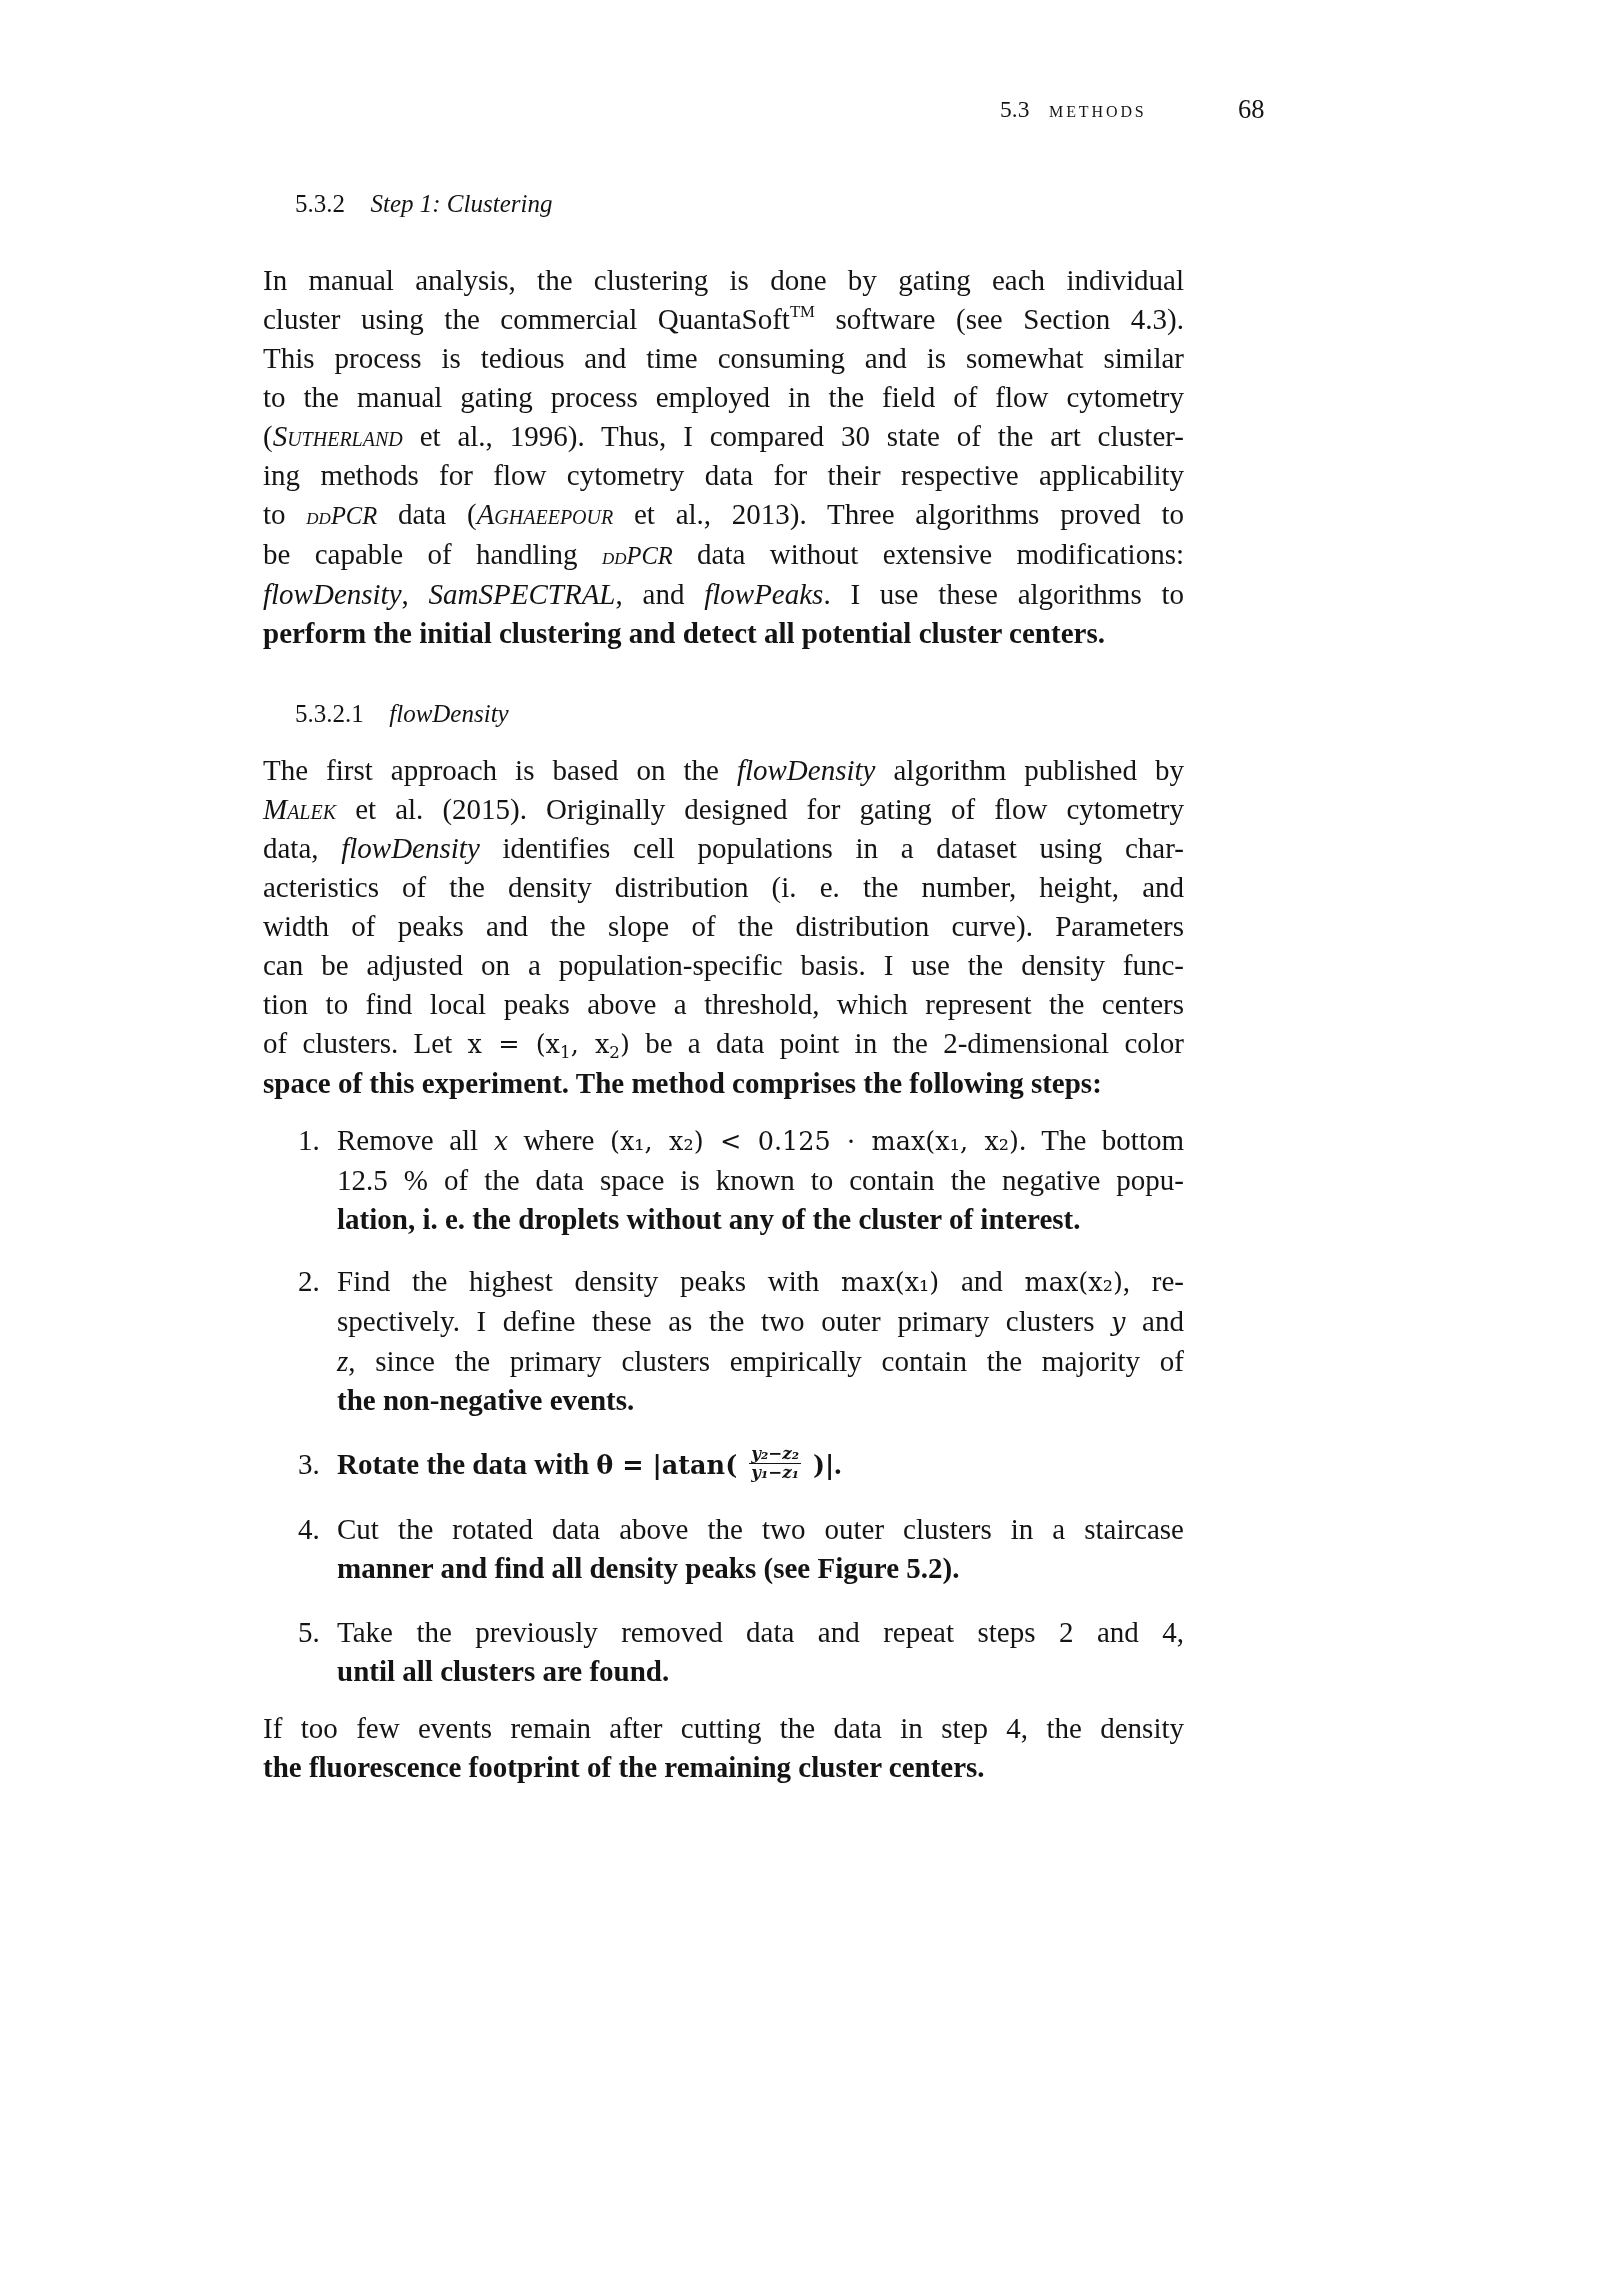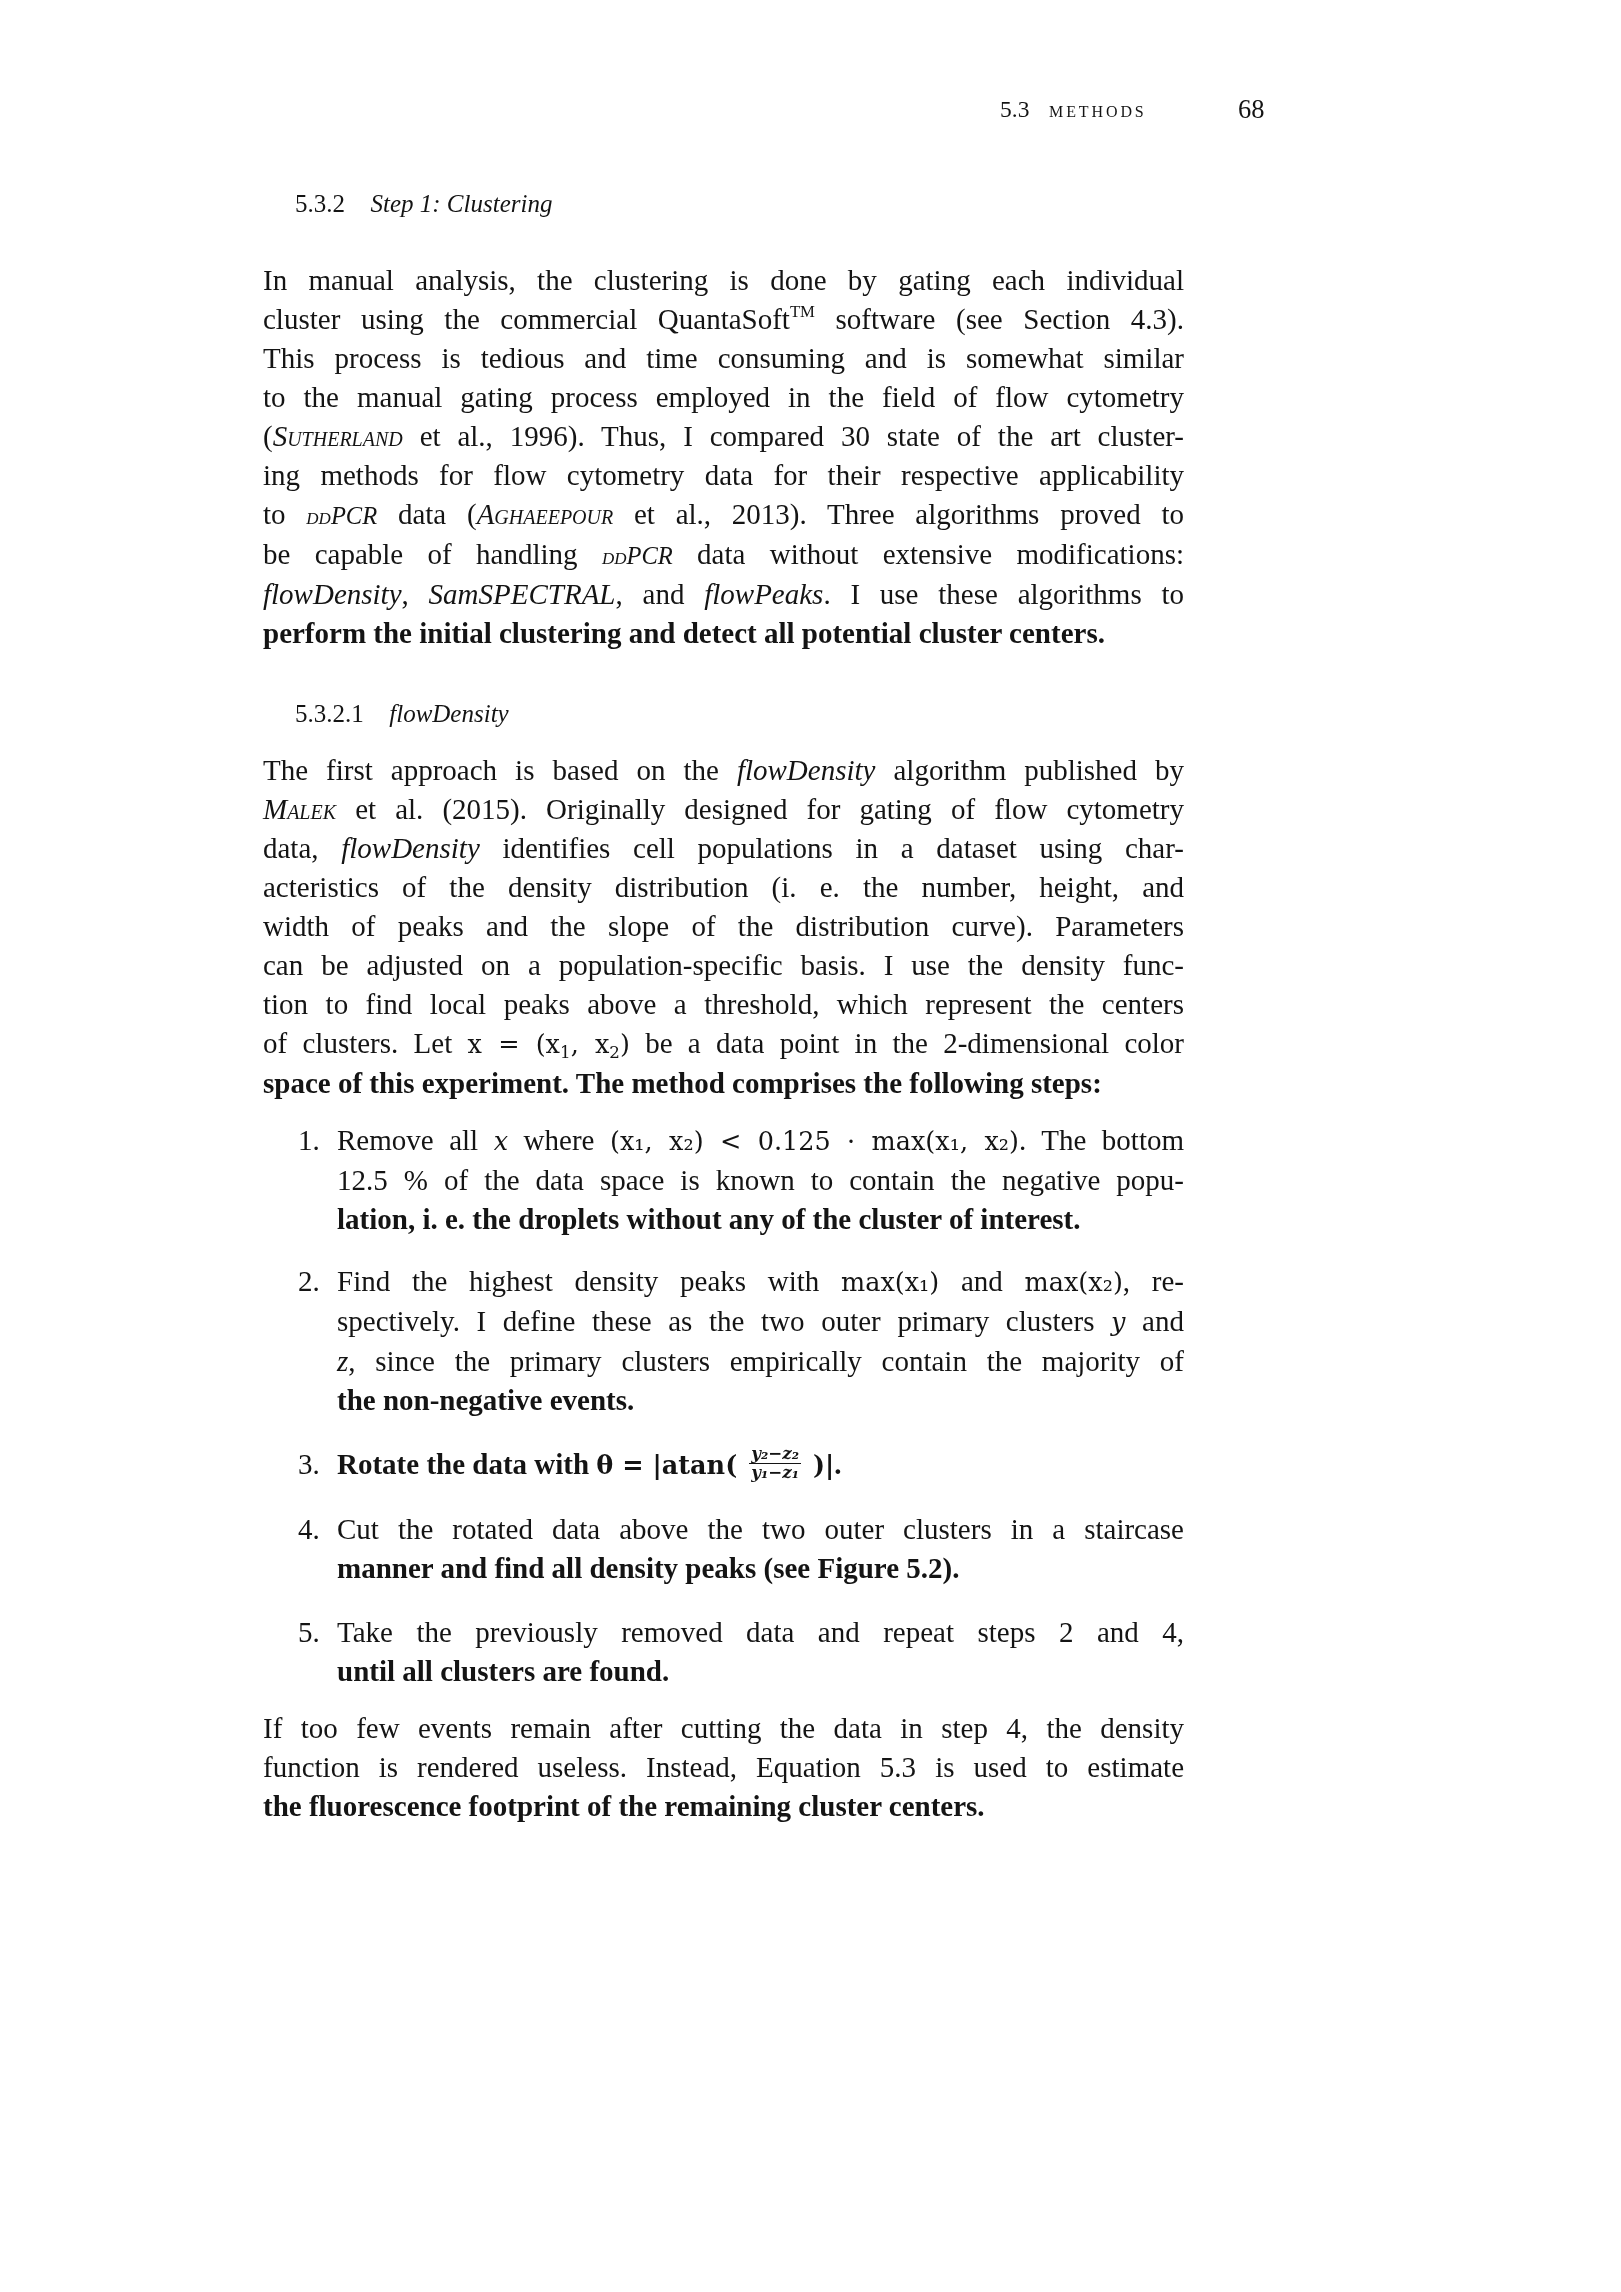--- a/index.html
+++ b/index.html
@@ -144,19 +144,18 @@
       <div class="body">
         <span class="line">Take the previously removed data and repeat steps 2 and 4,</span>
         <span class="line last">until all clusters are found.</span>
       </div>
     </div>
   </div>
 
   <div class="textblock" style="top:1709px;">
     <p class="para">
       <span class="line">If too few events remain after cutting the data in step 4, the density</span>
-      <span class="line">function is rendered useless. Instead, Equation 5.3 is used to estimate</span>
       <span class="line last">the fluorescence footprint of the remaining cluster centers.</span>
     </p>
   </div>
 
 </div>
 
 
 </body></html>

